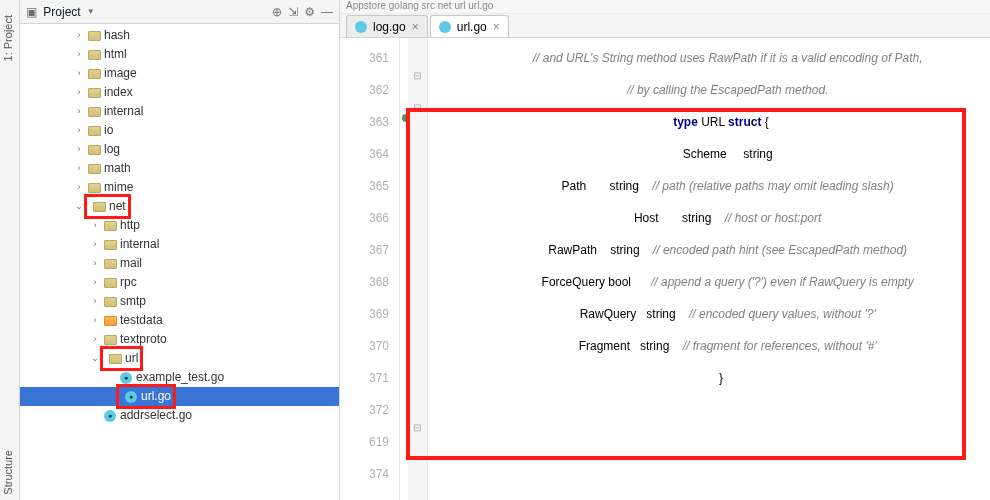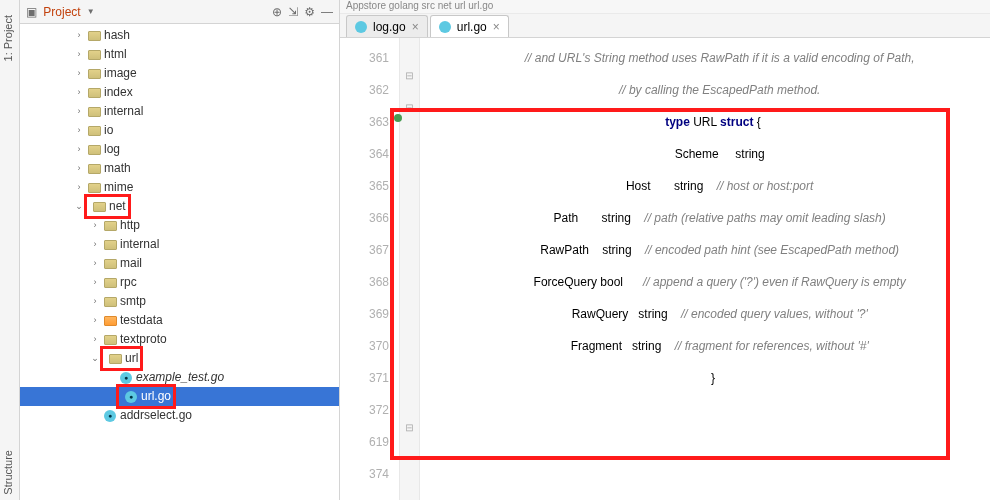--- a/index.html
+++ b/index.html
@@ -4,42 +4,42 @@
 <style>
   * { margin:0; padding:0; box-sizing:border-box; font-family:"Segoe UI",Arial,sans-serif; font-size:12px; }
   body { width:990px; height:500px; background:#fff; overflow:hidden; position:relative; }
   .main { display:flex; height:500px; }
   .left-gutter { width:20px; background:#f5f5f5; border-right:1px solid #d4d4d4; position:relative; }
   .left-gutter .tab { position:absolute; writing-mode:vertical-lr; transform:rotate(180deg); font-size:11px; color:#555; left:2px; }
   .left-gutter .tab.proj { top:15px; }
   .left-gutter .tab.struc { top:450px; }
   .sidebar { width:320px; background:#fff; border-right:1px solid #d4d4d4; display:flex; flex-direction:column; }
   .side-toolbar { height:24px; background:#f5f5f5; border-bottom:1px solid #d4d4d4; display:flex; align-items:center; padding:0 6px; gap:6px; }
-  .side-toolbar .label { color:#c2410c; font-weight:400; }
+  .side-toolbar .label { color:#0f172a; font-weight:400; }
   .side-toolbar .icon { color:#6e6e6e; cursor:pointer; }
   .side-toolbar .spacer { flex:1; }
   .tree { flex:1; overflow:auto; padding-top:2px; }
   .node { display:flex; align-items:center; height:19px; line-height:19px; white-space:nowrap; cursor:pointer; }
   .node.sel { background:#3875d6; color:#fff; }
   .arrow { width:10px; text-align:center; color:#6e6e6e; font-size:9px; }
   .node.sel .arrow { color:#fff; }
   .ficon { width:14px; height:14px; margin:0 3px; display:inline-flex; align-items:center; justify-content:center; }
   .folder-dim { background:linear-gradient(#e2d18a,#cfc07a); border:1px solid #b5a868; border-radius:1px; width:13px; height:10px; position:relative; }
   .folder-orange { background:linear-gradient(#ffb65e,#ff9c33); border:1px solid #e08a2c; border-radius:1px; width:13px; height:10px; }
   .gofile { width:12px; height:12px; border-radius:50%; background:#5dc9e2; display:flex; align-items:center; justify-content:center; font-size:7px; color:#034; }
   .node .txt { color:#333; }
   .node.sel .txt { color:#fff; }
   .redbox { border:3px solid #ff1a1a; padding:0 2px; }
   .editor-pane { flex:1; display:flex; flex-direction:column; }
   .tabs { height:24px; background:#f5f5f5; border-bottom:1px solid #d4d4d4; display:flex; align-items:flex-end; padding-left:6px; }
   .etab { height:22px; display:flex; align-items:center; padding:0 8px; border:1px solid #c8c8c8; border-bottom:none; background:#ececec; margin-right:2px; gap:6px; border-radius:3px 3px 0 0; cursor:pointer; }
   .etab.active { background:#fff; }
   .etab .close { color:#888; }
   .breadcrumb-top { height:14px; background:#f7f7f7; border-bottom:1px solid #eaeaea; font-size:10px; color:#888; padding-left:6px; overflow:hidden; }
-  .code-area { flex:1; display:flex; position:relative; }
+  .code-area { flex:1; display:flex; position:relative;gap:8px; }
   .gutter { width:60px; background:#fff; border-right:1px solid #e8e8e8; text-align:right; padding-right:10px; color:#b0b0b0; font-family:Consolas,monospace; font-size:12px; line-height:32px; padding-top:4px; position:relative; }
   .gut-mark { width:20px; background:#f5f5f5; border-right:1px solid #e8e8e8; }
   .code { flex:1; font-family:Consolas,monospace; font-size:13px; line-height:32px; padding:4px 0 0 16px; color:#000; position:relative;text-align:center; }
   .code .ln { height:32px; white-space:pre; }
   .kw { color:#000080; font-weight:bold; }
   .typ { color:#000080; font-weight:bold; }
   .plain { color:#000; }
   .comment { color:#808080; font-style:italic; }
   .green-dot { position:absolute; width:8px; height:8px; border-radius:50%; background:#499c54; }
   .big-red-box { position:absolute; border:4px solid #ff1a1a; }
@@ -188,21 +188,21 @@
         </div>
         <div class="node" style="padding-left: 70px;">
           <span class="arrow">⌄</span>
           <span class="redbox" style="display: inline-flex; align-items: center;">
             <span class="ficon">
               <span class="folder-dim"></span>
             </span>
             <span class="txt">url</span>
           </span>
         </div>
-        <div class="node" style="padding-left: 86px; font-style: italic;">
+        <div class="node" style="padding-left: 86px;">
           <span class="arrow"></span>
           <span class="ficon">
             <span class="gofile" style="color: rgb(0, 51, 68);">●</span>
           </span>
           <span class="txt">example_test.go</span>
         </div>
         <div class="node sel" style="padding-left: 86px;">
           <span class="arrow"></span>
           <span class="redbox" style="display: inline-flex; align-items: center;">
             <span class="ficon">
@@ -274,22 +274,22 @@
             <div style="color: rgb(170, 170, 170); font-size: 10px; text-align: center;">⊟</div>
           </div>
           <div style="height: 32px; position: relative;"></div>
         </div>
       <div class="code" id="code">
         <div class="big-red-box" style="left:-30px; top:70px; width:560px; height:352px;"></div>
       <div class="ln"><span class="comment">    // and URL's String method uses RawPath if it is a valid encoding of Path,</span></div>
           <div class="ln"><span class="comment">    // by calling the EscapedPath method.</span></div>
           <div class="ln"><span class="kw">type </span><span class="plain">URL </span><span class="typ">struct</span><span class="plain"> {</span></div>
           <div class="ln">    <span class="plain">Scheme     string</span></div>
+          <div class="ln">    <span class="plain">Path       string    </span><span class="comment">// path (relative paths may omit leading slash)</span></div>
           <div class="ln">    <span class="plain">Host       string    </span><span class="comment">// host or host:port</span></div>
-          <div class="ln">    <span class="plain">Path       string    </span><span class="comment">// path (relative paths may omit leading slash)</span></div>
           <div class="ln">    <span class="plain">RawPath    string    </span><span class="comment">// encoded path hint (see EscapedPath method)</span></div>
           <div class="ln">    <span class="plain">ForceQuery bool      </span><span class="comment">// append a query ('?') even if RawQuery is empty</span></div>
           <div class="ln">    <span class="plain">RawQuery   string    </span><span class="comment">// encoded query values, without '?'</span></div>
           <div class="ln">    <span class="plain">Fragment   string    </span><span class="comment">// fragment for references, without '#'</span></div>
           <div class="ln"><span class="plain">}</span></div>
           <div class="ln"><span class="plain"></span></div>
         </div>
     </div>
   </div>
 </div>

